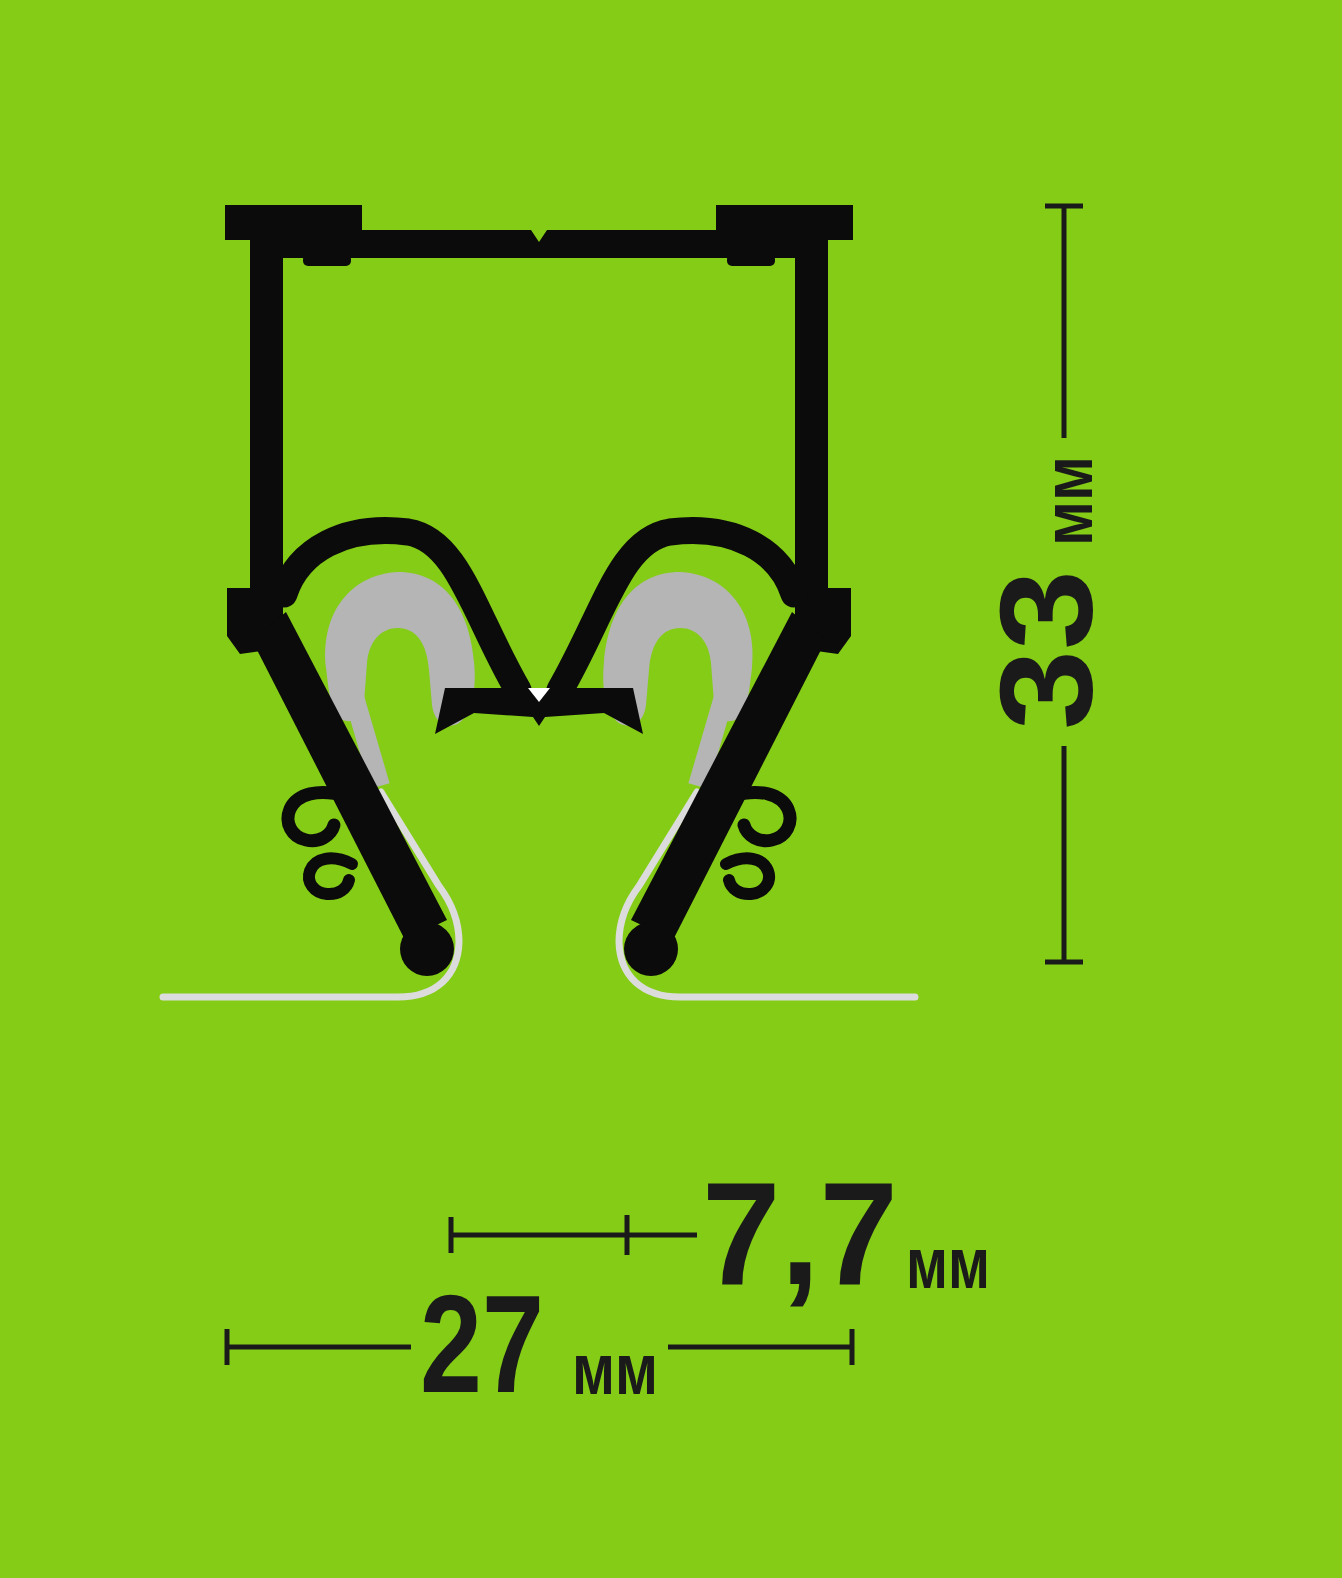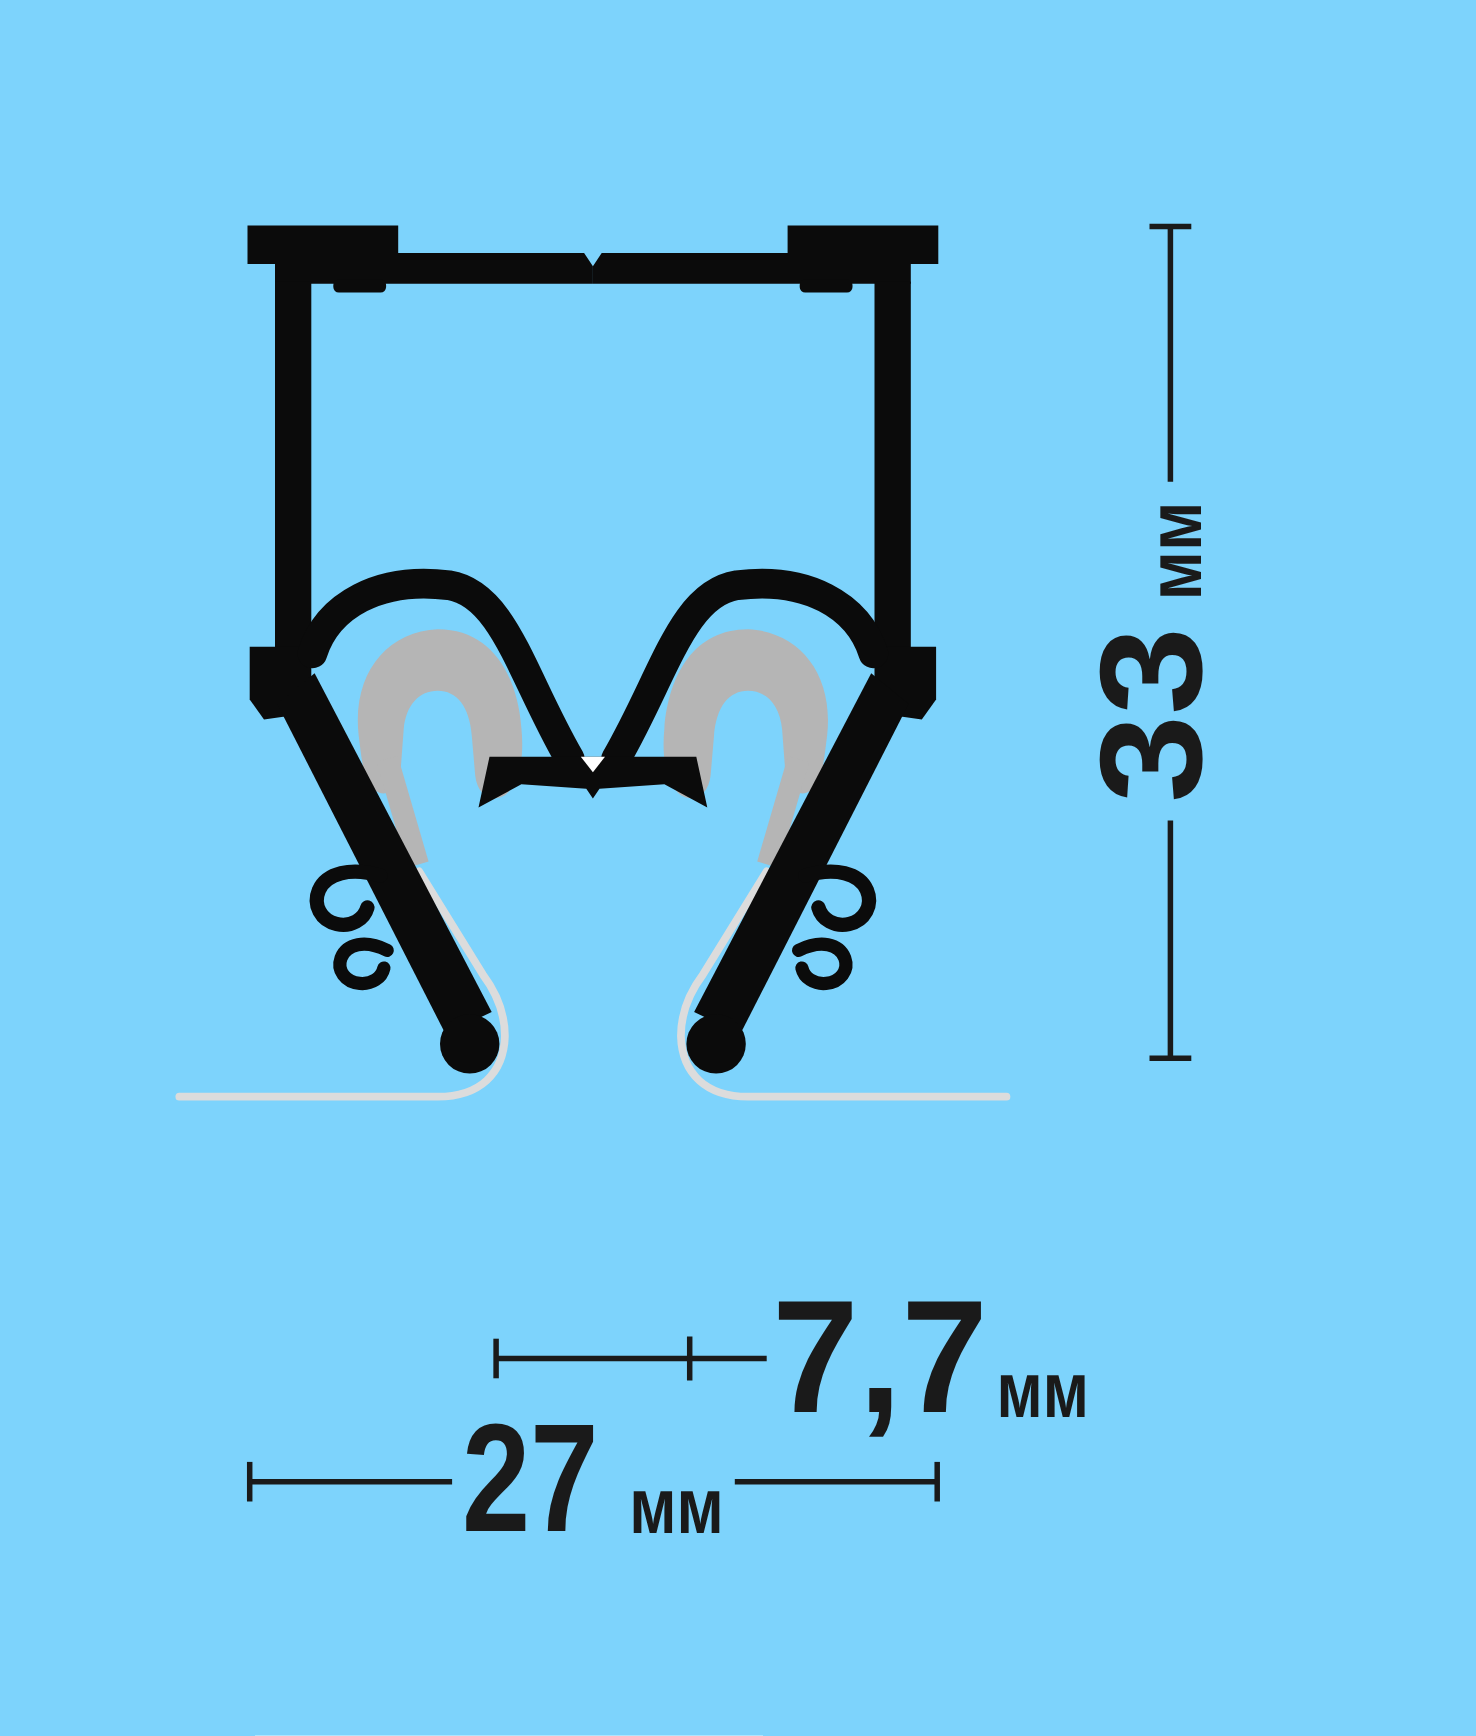--- a/index.html
+++ b/index.html
@@ -5,21 +5,21 @@
   html, body {
     margin: 0;
     padding: 0;
     background: #ffffff;
     font-family: "Liberation Sans", sans-serif;
   }
   .stage {
     position: relative;
     width: 1342px;
     height: 1578px;
-    background: #7dd3fc;
+    background: #84cc16;
     overflow: hidden;
   }
   svg { display: block; }
   text {
     font-family: "Liberation Sans", sans-serif;
     font-weight: bold;
   }
 </style>
 </head>
 <body>

